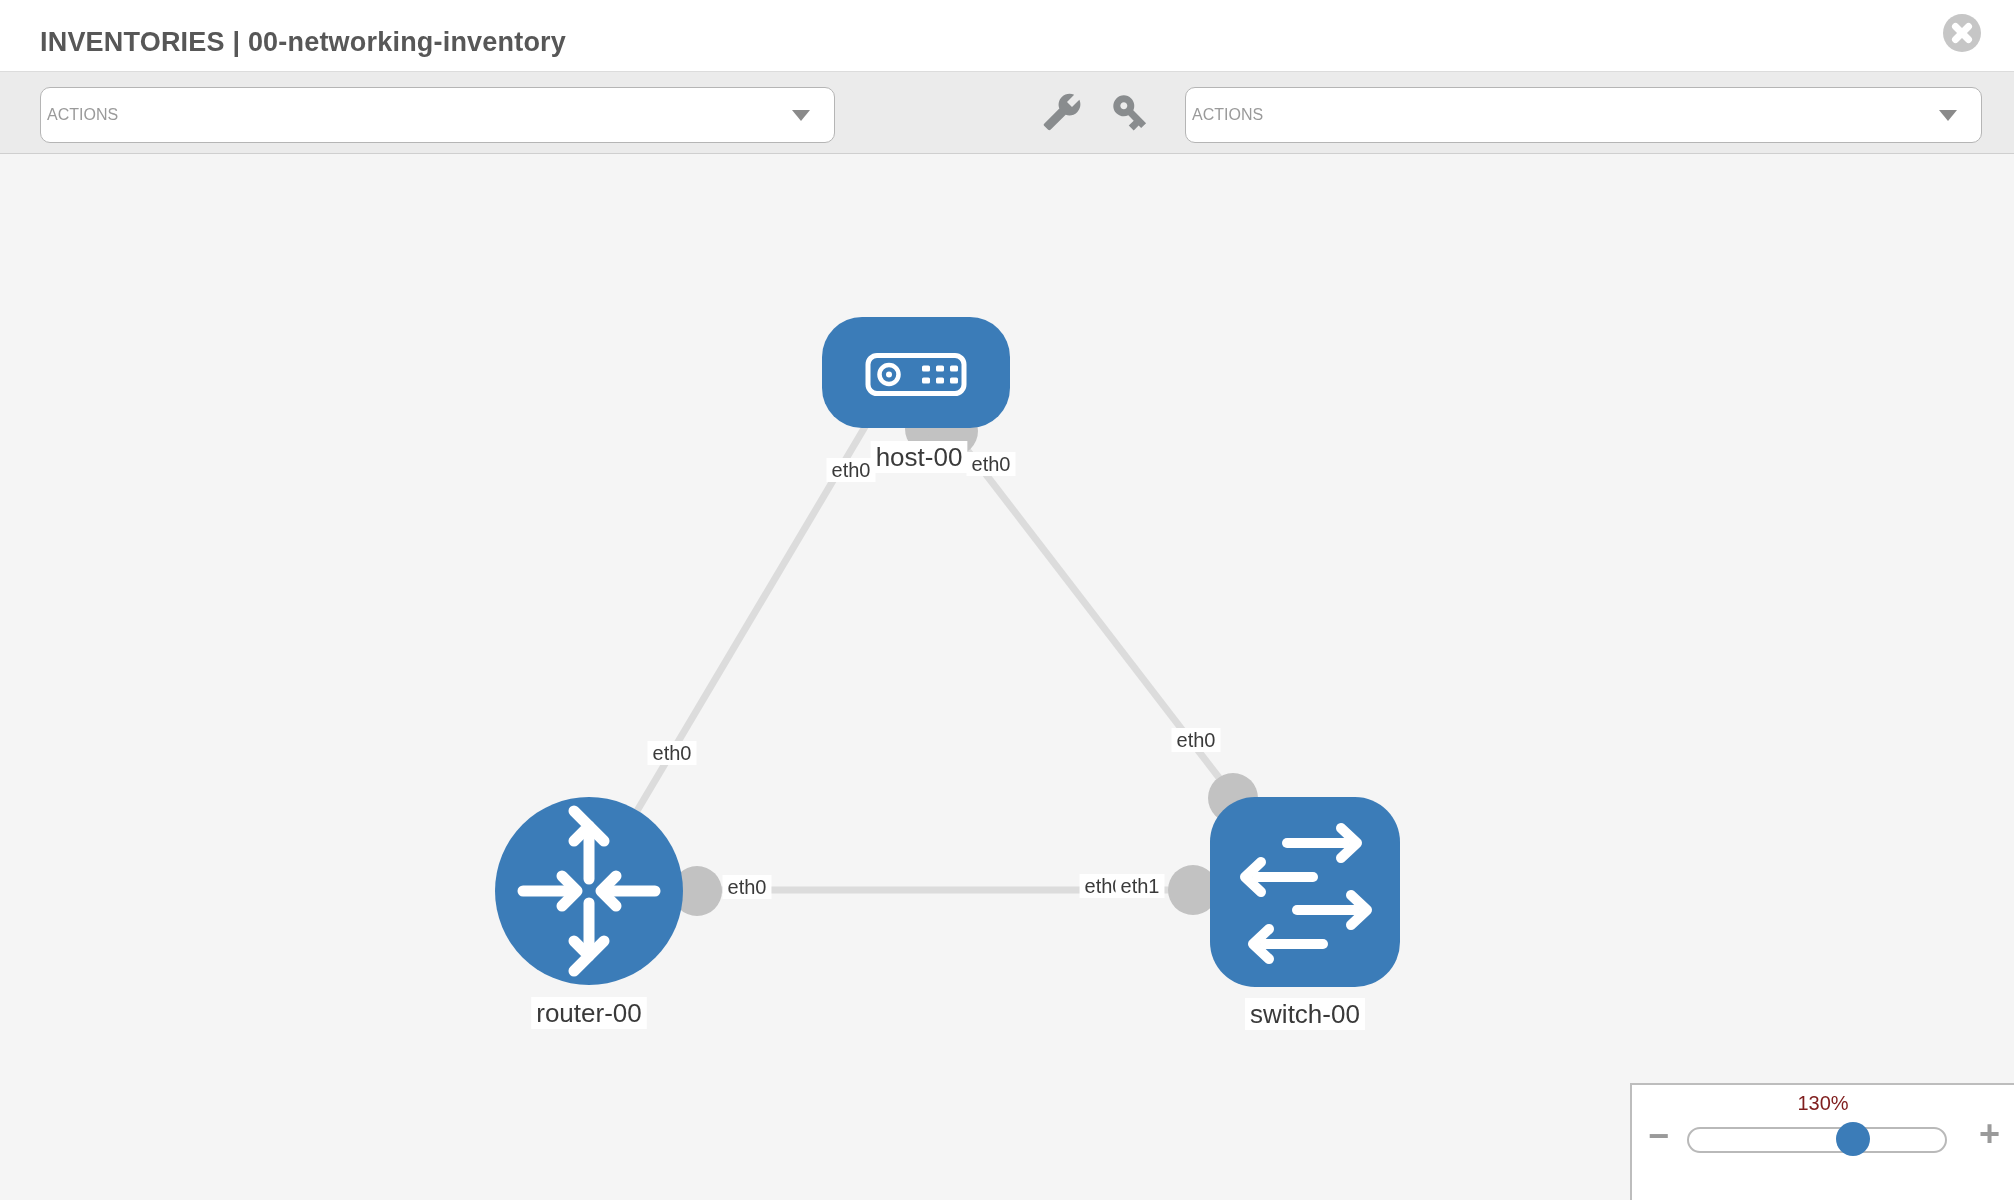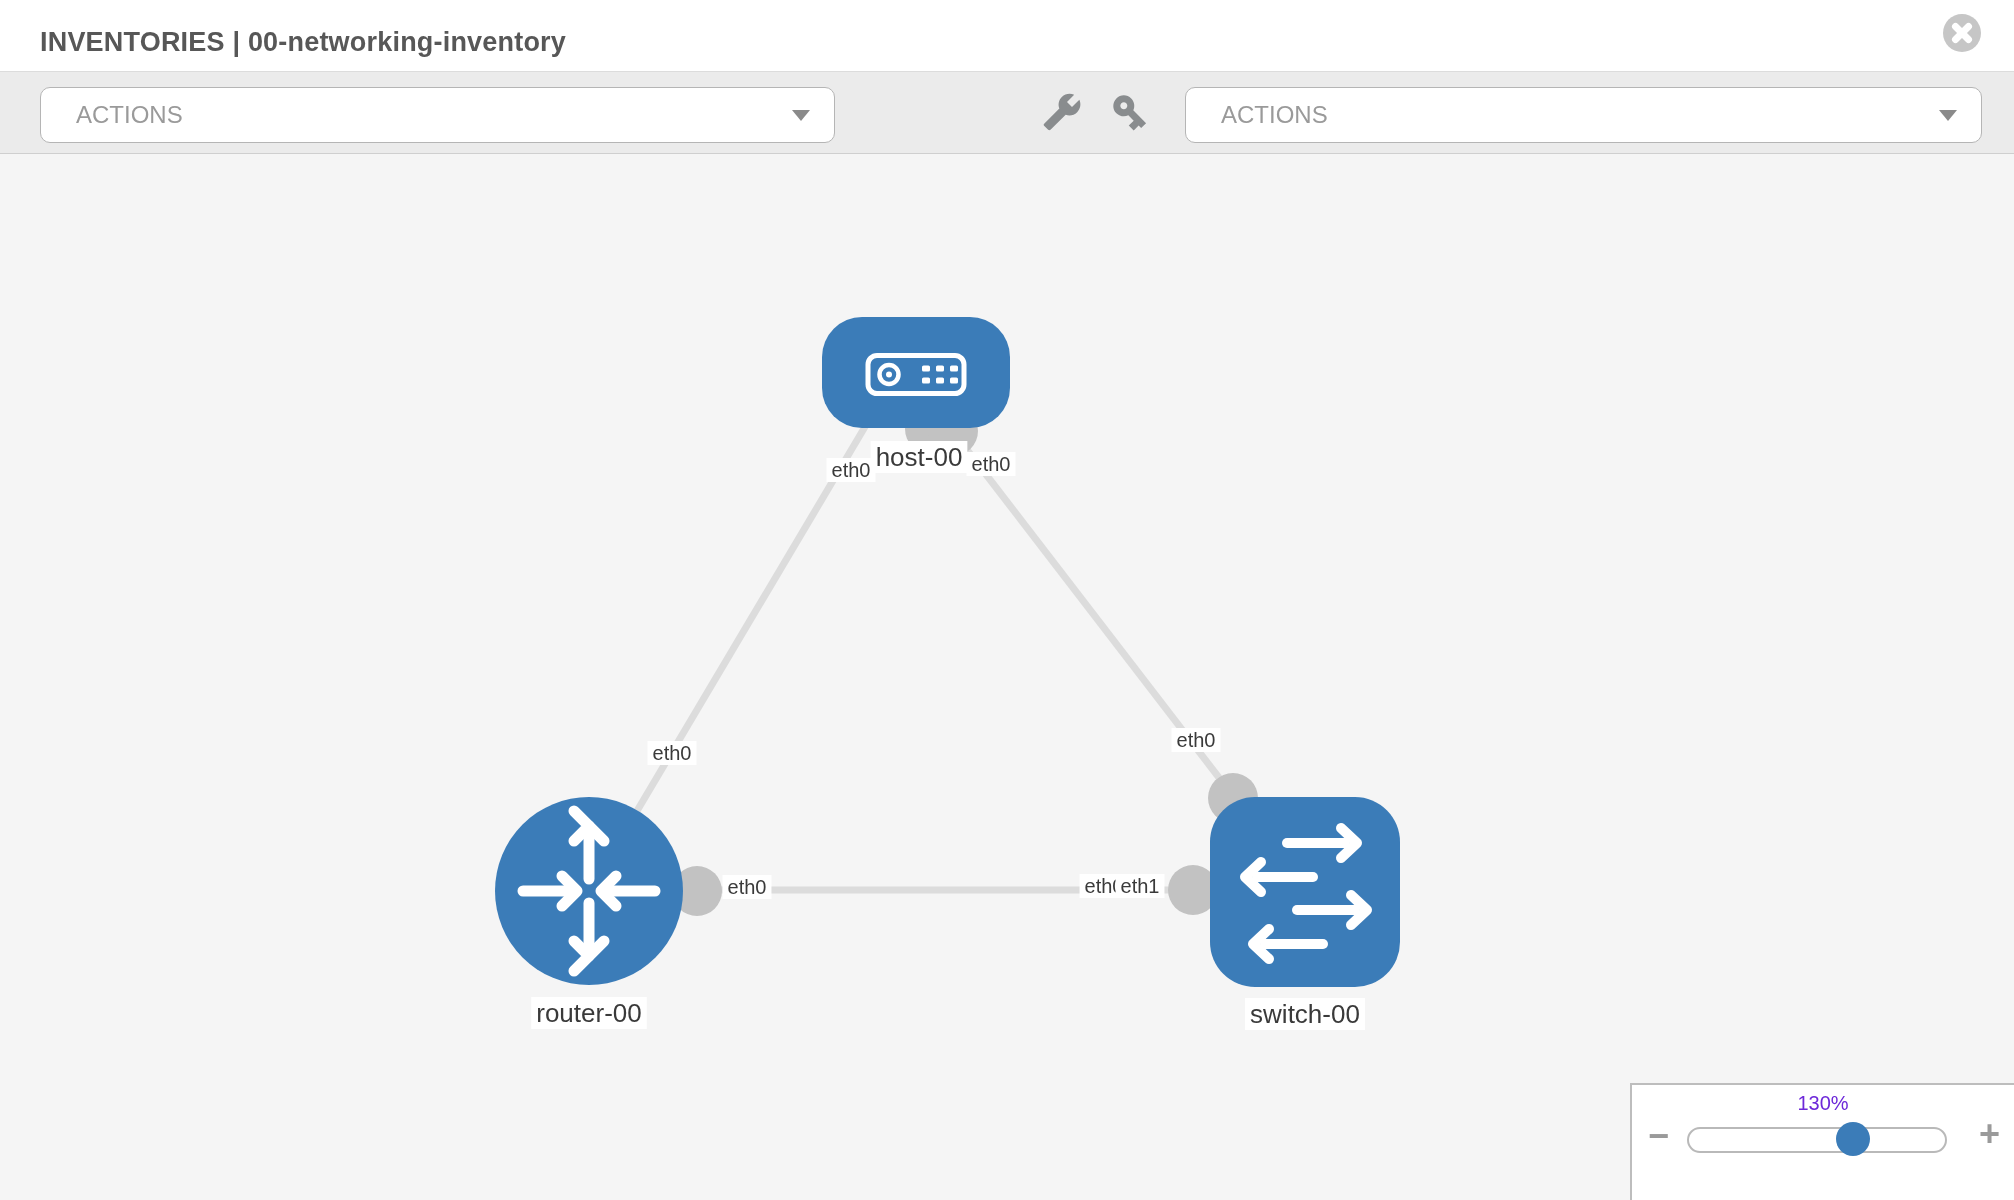--- a/index.html
+++ b/index.html
@@ -25,22 +25,22 @@
   .toolbar{
     position:absolute;top:72px;left:0;right:0;height:81px;
     background:#ebebeb;border-bottom:1px solid #cfcfcf;z-index:3;
   }
   .selectbox{
     position:absolute;top:15px;height:56px;background:#ffffff;
     border:1px solid #b5b5b5;border-radius:10px;box-sizing:border-box;
     cursor:pointer;
   }
   .selectbox .lbl{
-    position:absolute;left:35px;top:0;line-height:54px;
-    font-size:24px;color:#9a9a9a;
+    position:absolute;left:6px;top:0;line-height:54px;
+    font-size:16px;color:#9a9a9a;
   }
   .caret{
     position:absolute;right:24px;top:22px;width:0;height:0;
     border-left:9px solid transparent;border-right:9px solid transparent;
     border-top:11px solid #8a8a8a;
   }
   #actions-box{left:40px;width:795px;}
   #search-box{left:1185px;width:797px;}
   .tool-icon{
     position:absolute;top:19px;width:44px;height:44px;
@@ -51,21 +51,21 @@
   
   #topology{position:absolute;top:0;left:0;z-index:1;}
   
   .zoom-panel{
     position:absolute;left:1630px;top:1083px;width:384px;height:117px;
     background:#ffffff;border-left:2px solid #bdbdbd;border-top:2px solid #bdbdbd;
     box-sizing:border-box;z-index:4;
   }
   .zoom-level{
     position:absolute;top:7px;left:0;width:100%;text-align:center;
-    font-size:20px;color:#6d28d9;
+    font-size:20px;color:#7f1d1d;
   }
   .zoom-minus,.zoom-plus{
     position:absolute;border:none;background:transparent;padding:0;
     font-size:36px;font-weight:bold;color:#9a9a9a;line-height:30px;cursor:pointer;
   }
   .zoom-minus{left:16px;top:36px;}
   .zoom-plus{right:14px;top:34px;}
   .zoom-track{
     position:absolute;left:55px;top:42px;width:260px;height:26px;
     background:#ffffff;border:2px solid #b9b9b9;border-radius:14px;

